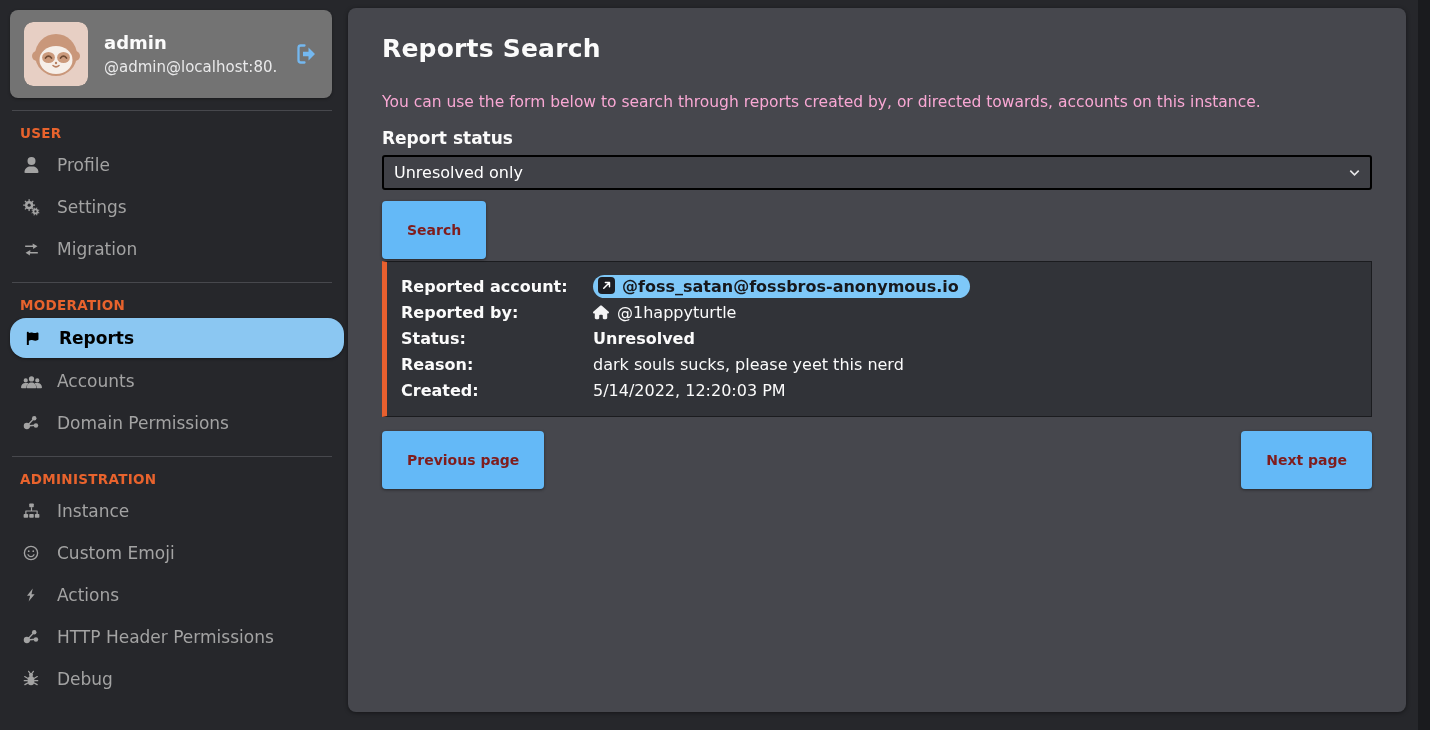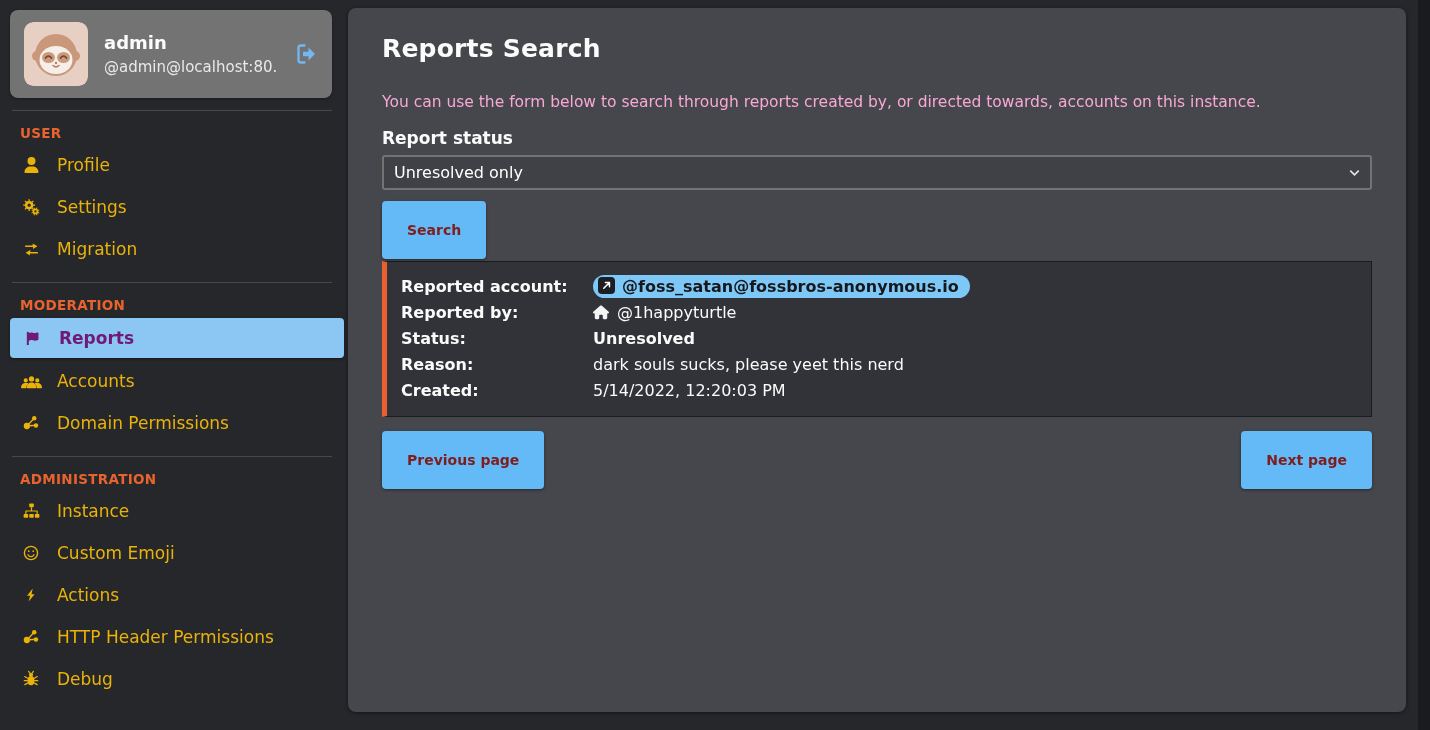--- a/index.html
+++ b/index.html
@@ -26,44 +26,44 @@
   .user-handle { font-size:15px; color:#e9e9ea; white-space:nowrap; overflow:hidden; }
   .logout { color:#74b8f0; flex:none; cursor:pointer; display:flex; align-items:center; }
   .divider { border:none; border-top:1px solid #47484d; margin:12px 16px 6px 12px; }
   .section-header {
     color:#e8632d; font-weight:700; font-size:13.5px;
     letter-spacing:.3px; margin:8px 0 3px 20px;
   }
   .nav-item {
     display:flex; align-items:center; gap:15px;
     padding:11px 20px; font-size:17px; cursor:pointer;
-    color:#eab308;
+    color:#a3a3a3;
   }
   .nav-item .ico { width:22px; flex:none; display:flex; justify-content:center; align-items:center; }
   .nav-item.active {
-    background:#8bc7f2; color:#701a75;
+    background:#8bc7f2; color:#000000;
     margin:2px 4px 2px 10px; padding:10px 10px 10px 12px;
-    border-radius:4px; font-weight:700;
+    border-radius:16px; font-weight:700;
     box-shadow:0 1px 3px rgba(0,0,0,.4);
   }
   
   .content-wrap { flex:1; padding:8px 12px 18px 0; min-width:0; }
   .panel {
     background:#46474d; height:100%; border-radius:8px;
     padding:26px 34px 20px 34px;
     box-shadow:0 1px 4px rgba(0,0,0,.45);
   }
   .panel h1 { font-size:25px; font-weight:700; letter-spacing:.2px; }
   .panel .desc { margin-top:30px; font-size:15.5px; color:#f9a8d4; }
   .field-label { margin-top:17px; font-weight:700; font-size:17px; }
   .select-wrap { position:relative; margin-top:7px; }
   select.status-select {
     width:100%; height:35px;
     background:#404147; color:#fff;
-    border:2px solid #737373; border-radius:3px;
+    border:2px solid #000000; border-radius:3px;
     font-size:16px; font-family:inherit;
     padding:0 30px 0 10px;
     appearance:none; -webkit-appearance:none; -moz-appearance:none;
     cursor:pointer;
   }
   .select-chevron { position:absolute; right:10px; top:10px; pointer-events:none; display:flex; }
   .btn {
     display:inline-block; background:#64b9f7; color:#7f1d1d;
     font-weight:700; font-size:14px; font-family:inherit;
     border:none; border-radius:4px; padding:21px 25px;

